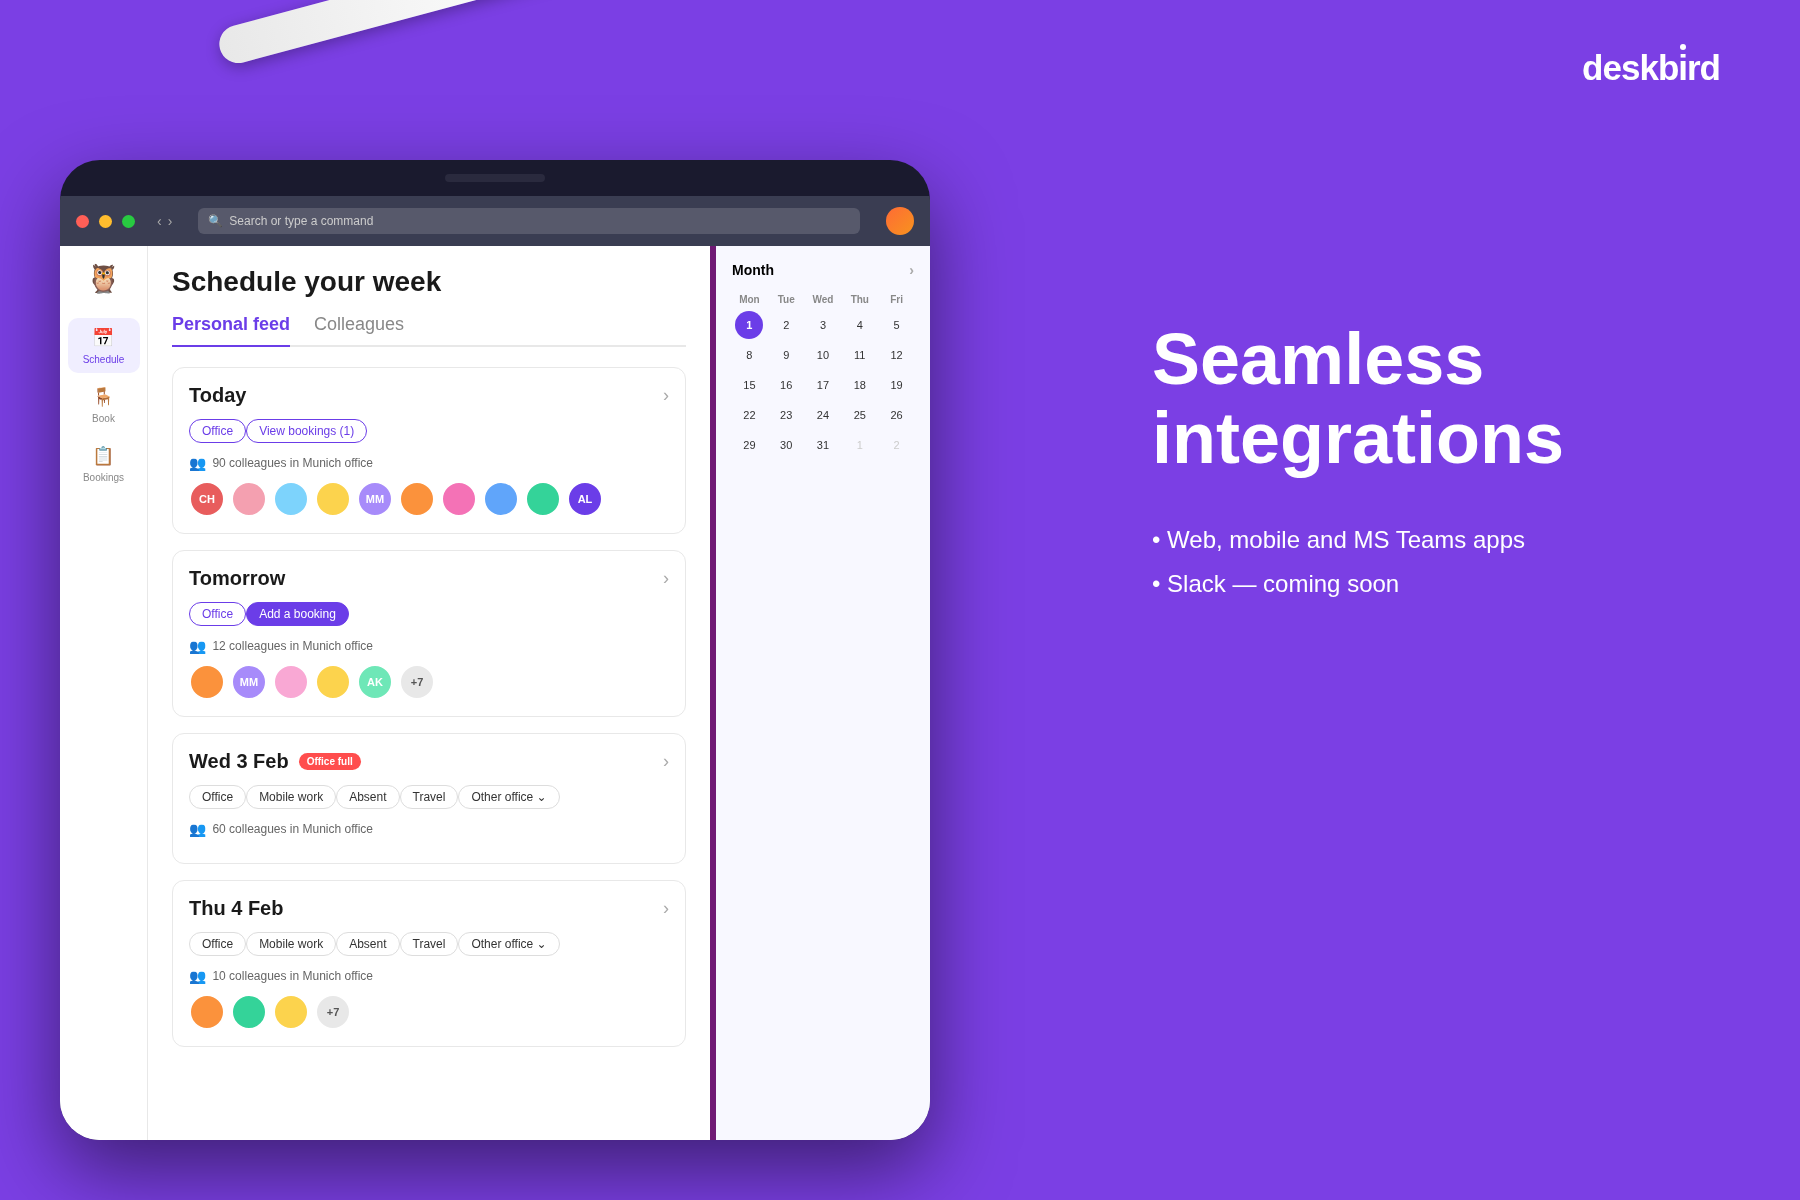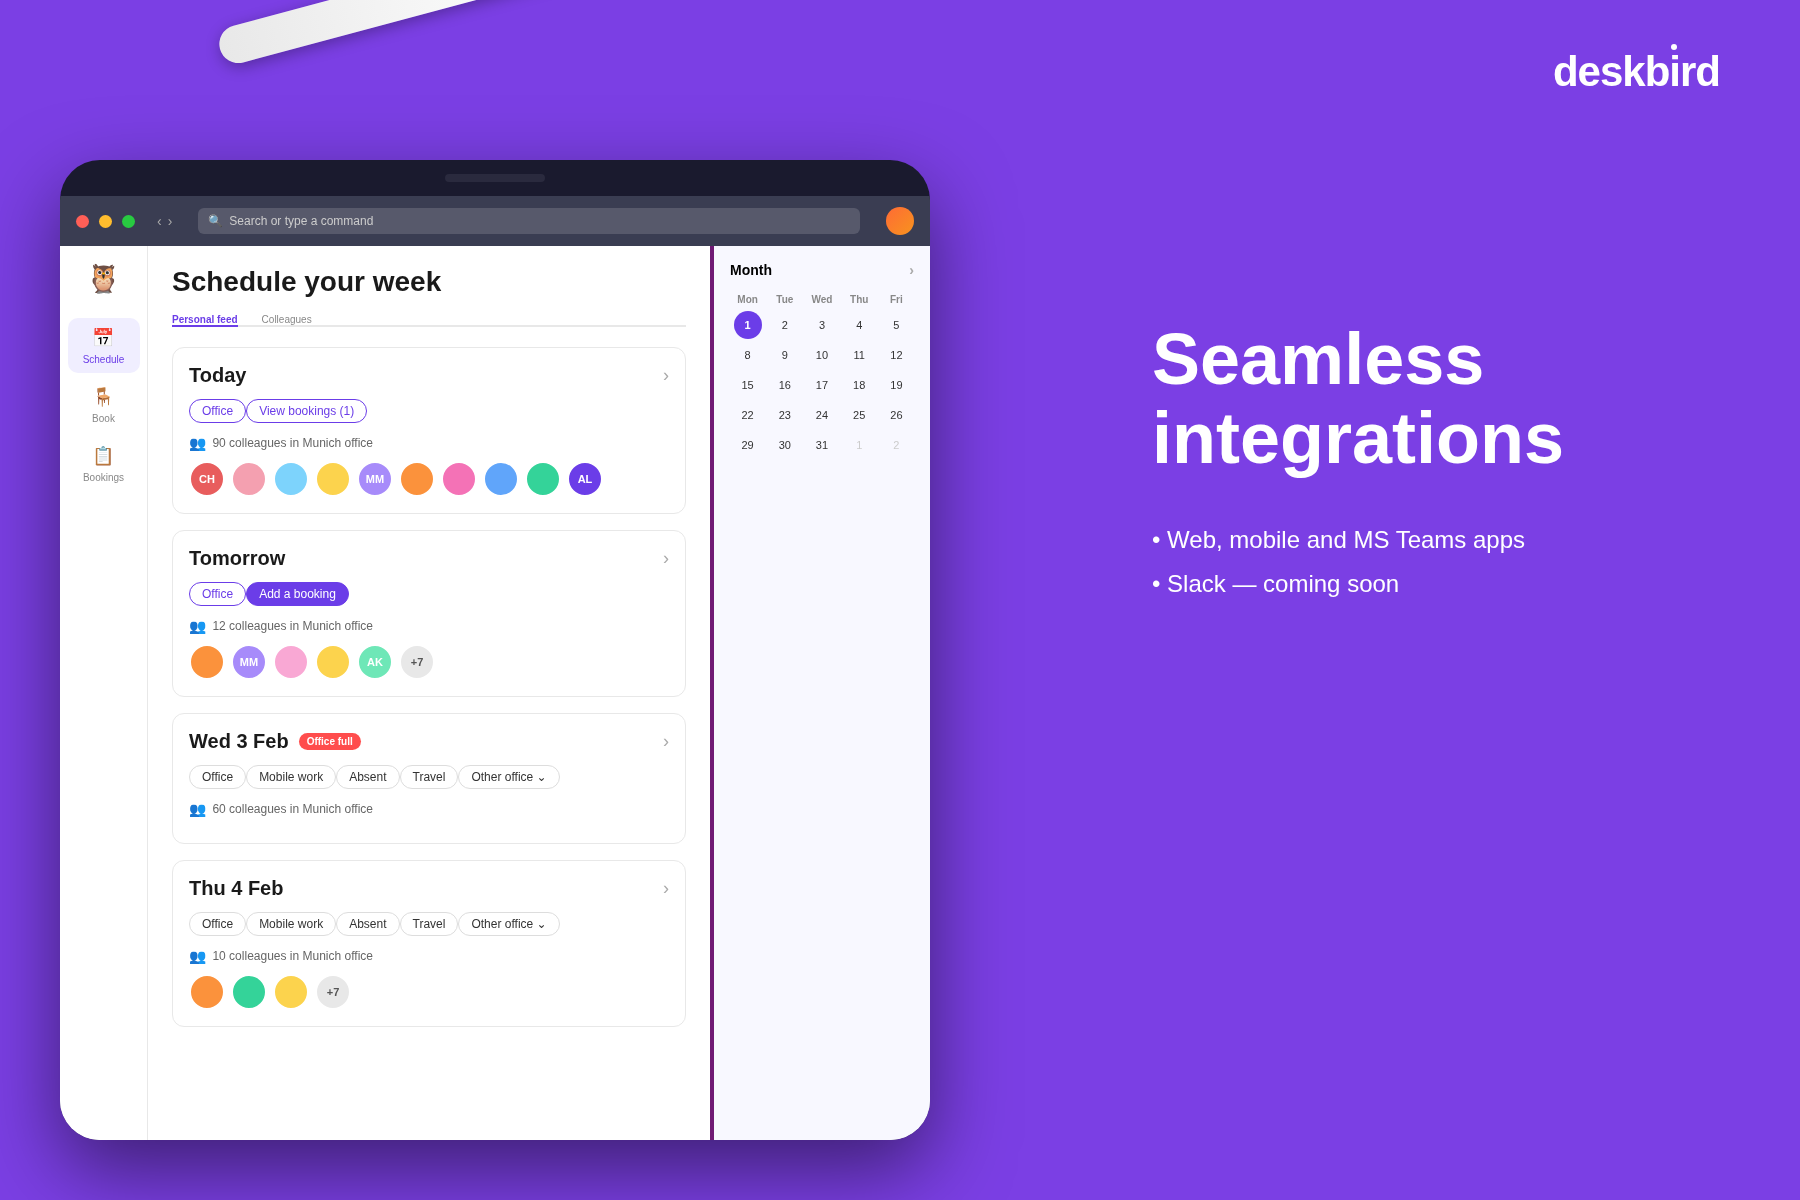--- a/index.html
+++ b/index.html
@@ -18,21 +18,21 @@
       inset: 0;
       background: #7B3FE4;
     }
 
     
     .deskbird-logo {
       position: absolute;
       top: 48px;
       right: 80px;
       color: white;
-      font-size: 42px;
+      font-size: 35px;
       font-weight: 800;
       letter-spacing: -1px;
     }
 
     
     .stylus {
       position: absolute;
       top: 30px;
       left: 220px;
       width: 580px;
@@ -219,21 +219,22 @@
       margin-bottom: 16px;
     }
 
     .tabs {
       display: flex;
       gap: 24px;
       border-bottom: 2px solid #e8e8e8;
       margin-bottom: 20px;
     }
     .tab {
-      font-size: 10px;
+      font-size: 18px;
+      padding-bottom: 10px;
       cursor: pointer;
       color: #888;
       border-bottom: 2px solid transparent;
       margin-bottom: -2px;
     }
     .tab.active {
       color: #6B3DE8;
       border-bottom-color: #6B3DE8;
       font-weight: 600;
     }
@@ -340,21 +341,21 @@
       font-weight: 600;
       color: #555;
       border: 2px solid white;
     }
 
     
     .right-panel {
       width: 220px;
       background: #f8f8ff;
       padding: 16px;
-      border-left: 4px solid #701a75;
+      border-left: 6px solid #701a75;
     }
     .calendar-header {
       display: flex;
       align-items: center;
       justify-content: space-between;
       margin-bottom: 12px;
       font-size: 14px;
       font-weight: 600;
     }
     .cal-grid {

